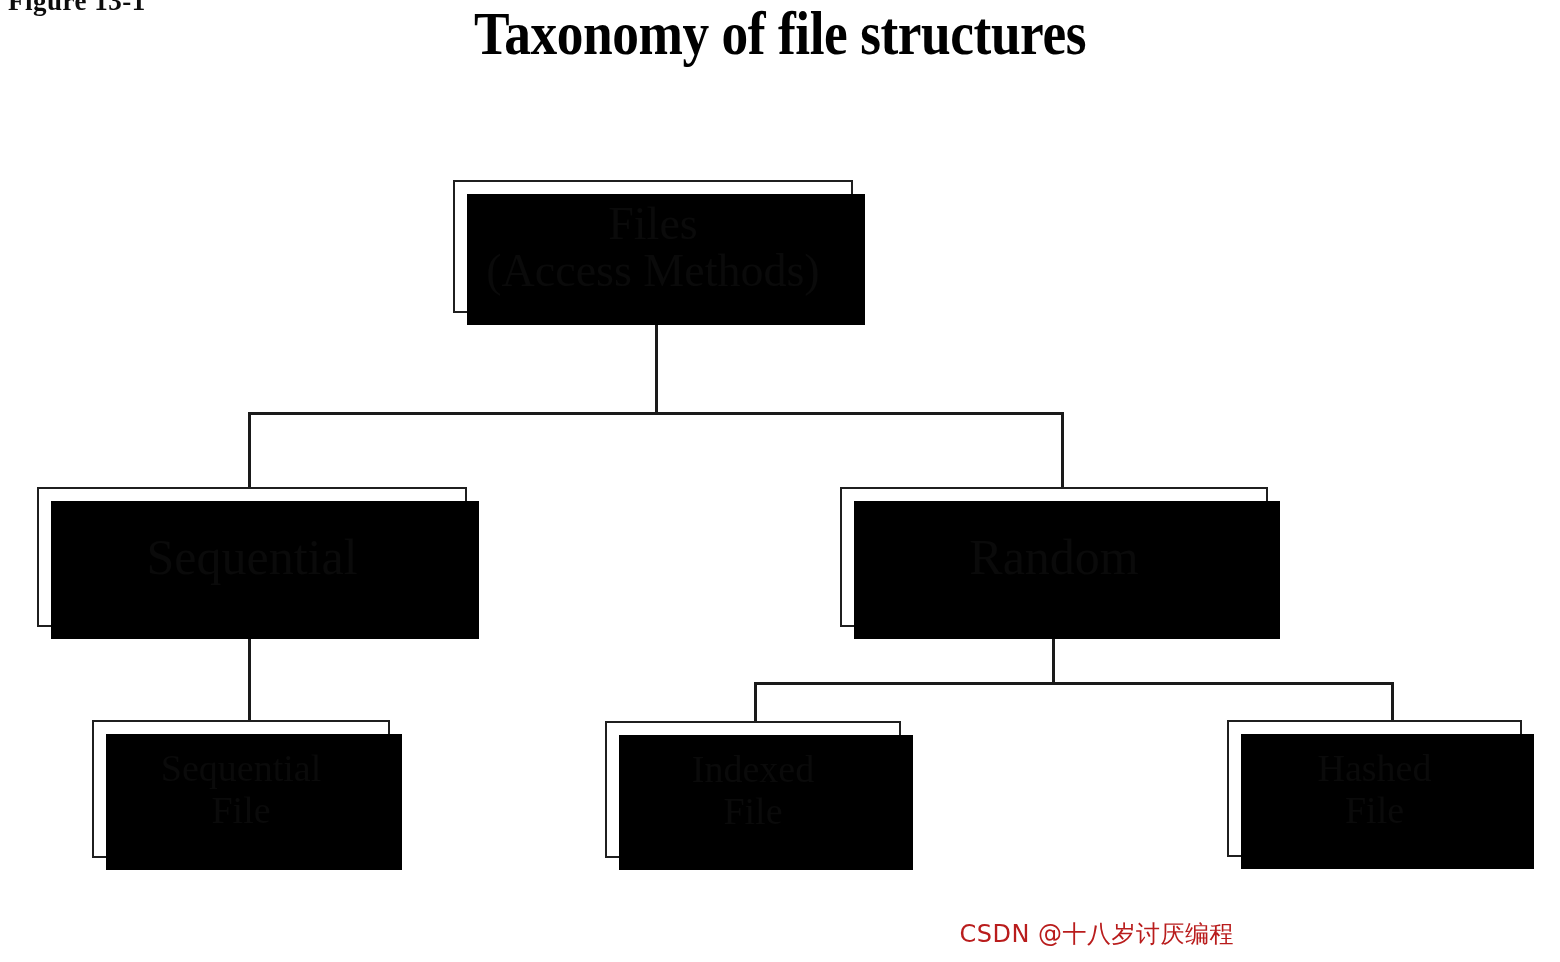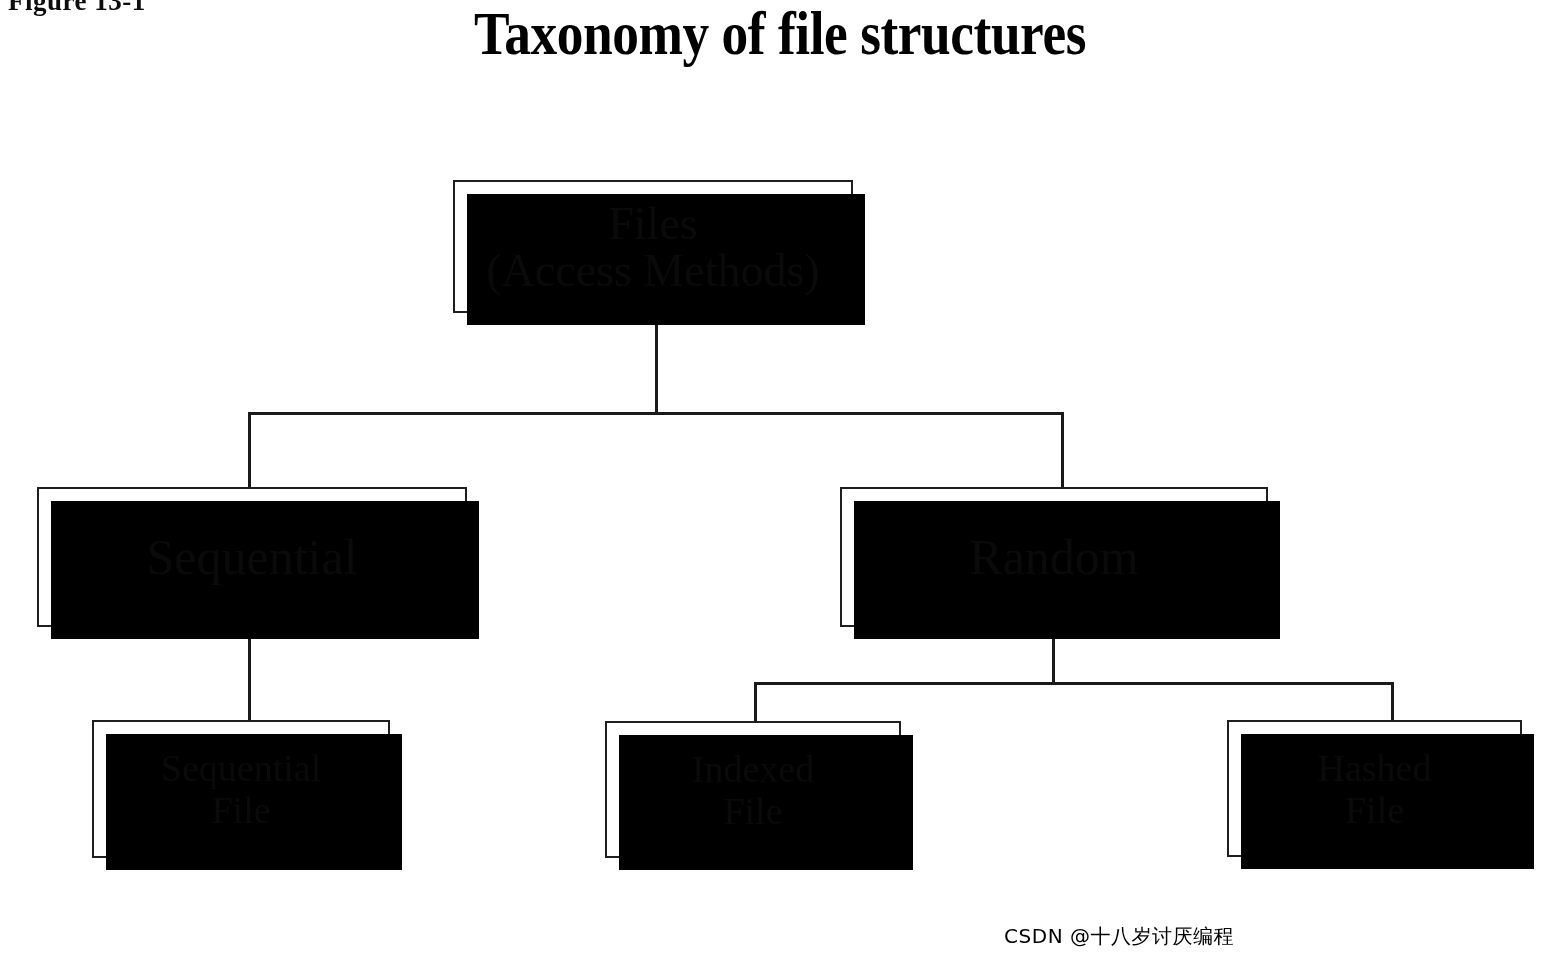--- a/index.html
+++ b/index.html
@@ -98,22 +98,22 @@
   .node-root   .label { font-size: 46px; line-height: 47px; }
   .node-branch .label { font-size: 50px; line-height: 52px; }
   .node-leaf   .label { font-size: 38px; line-height: 42px; }
 
   
   .watermark {
     position: absolute;
     right: 14px;
     bottom: 12px;
     font-family: "DejaVu Sans", "Liberation Sans", sans-serif;
-    font-size: 20px;
-    color: #000000;
+    font-size: 24px;
+    color: #b91c1c;
     white-space: nowrap;
     letter-spacing: 0.5px;
   }
 </style>
 </head>
 <body>
 
 <div id="canvas">
 
   <div class="fig-caption">Figure 13-1</div>

